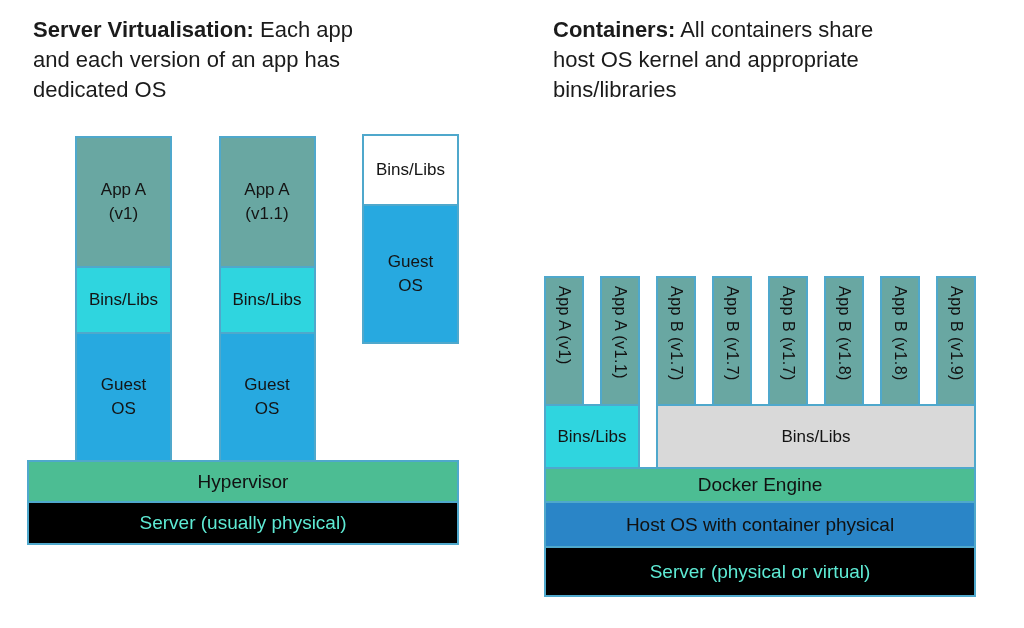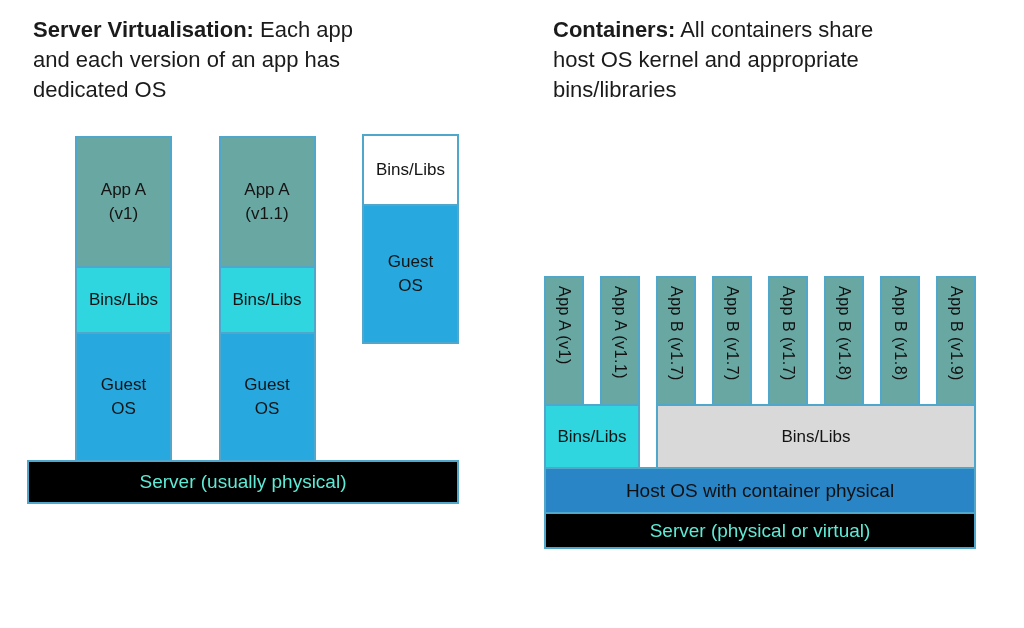--- a/index.html
+++ b/index.html
@@ -34,21 +34,21 @@
 
   .bar {
     margin-top:-2px; display:flex; align-items:center; justify-content:center;
     font-size:19px; color:#111;
   }
   .bar.green    { background:#4CBD93; height:43px; }
   .bar.hostblue { background:#2A85C7; height:47px; }
   .bar.black    { background:#000000; height:44px; color:#5eead4; }
   #diagram-right .bar.green    { height:36px; }
   #diagram-right .bar.hostblue { height:47px; }
-  #diagram-right .bar.black    { height:37px; }
+  #diagram-right .bar.black    { height:51px; }
 
   
   .containers { display:flex; justify-content:space-between; height:130px; }
   .cbox {
     width:40px; background:#69A7A2;
     display:flex; justify-content:center; align-items:flex-start; padding-top:8px;
   }
   .vtext {
     writing-mode:vertical-rl; font-size:16px; color:#111; white-space:nowrap;
     letter-spacing:0.5px;
@@ -95,20 +95,21 @@
         <div class="box binsL">Bins/Libs</div>
         <div class="box guest">Guest
 OS</div>
       </div>
       <div class="stack">
         <div class="box binsL white">Bins/Libs</div>
         <div class="box guest">Guest
 OS</div>
       </div>
     </div>
+    <div class="bar green">Hypervisor</div>
     <div class="bar black">Server (usually physical)</div>
   </div>
 
   <div class="diagram" id="diagram-right">
     <div class="containers">
       <div class="cbox">
           <span class="vtext">App A (v1)</span>
         </div>
       <div class="cbox">
           <span class="vtext">App A (v1.1)</span>
@@ -129,17 +130,18 @@
           <span class="vtext">App B (v1.8)</span>
         </div>
       <div class="cbox">
           <span class="vtext">App B (v1.9)</span>
         </div>
     </div>
     <div class="bins-row">
       <div class="box bins-cyan">Bins/Libs</div>
       <div class="box bins-grey">Bins/Libs</div>
     </div>
+    <div class="bar green">Docker Engine</div>
     <div class="bar hostblue">Host OS with container physical</div>
     <div class="bar black">Server (physical or virtual)</div>
   </div>
 
 </div>
 
 </body></html>

